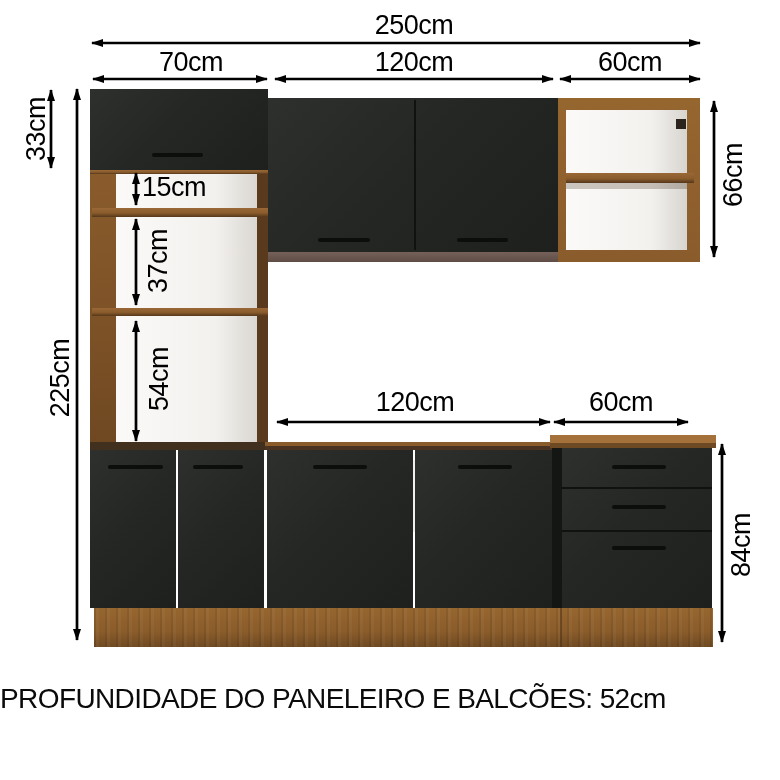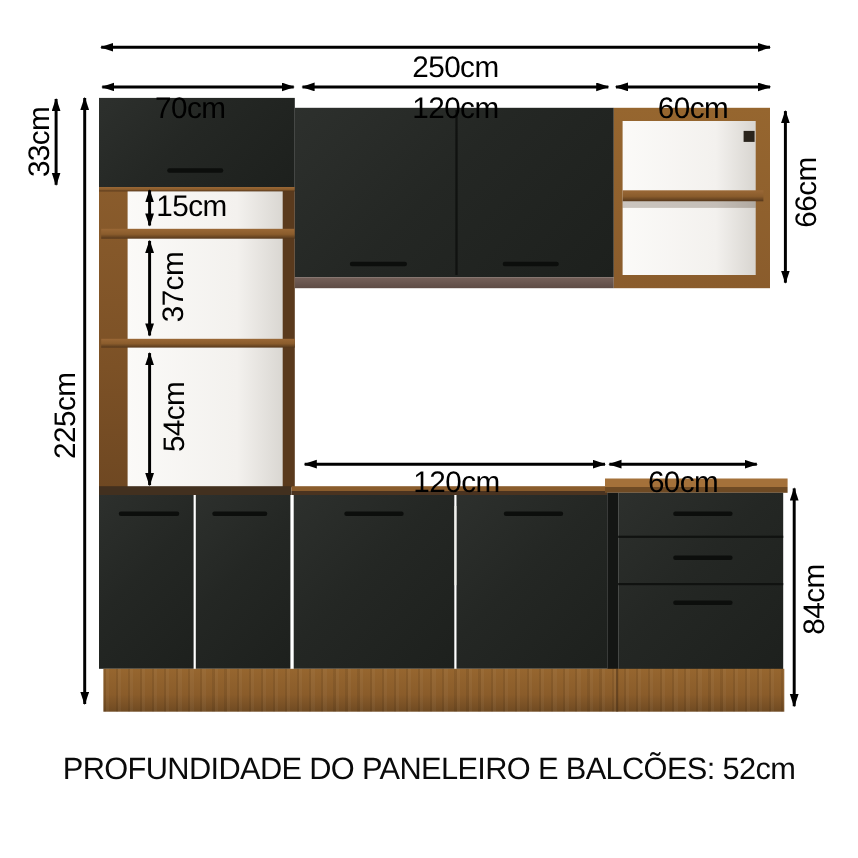--- a/index.html
+++ b/index.html
@@ -11,23 +11,23 @@
   .wood-v{background:linear-gradient(180deg,#8a5c2c 0%,#7c5126 60%,#6f4822 100%);}
   .wood-dark{background:#5a3a1d;}
   .shelf{background:linear-gradient(180deg,#9a6836 0%,#8a5c2c 55%,#55371b 100%);}
   .backpanel{background:linear-gradient(90deg,#fbfaf8 0%,#f3f1ee 70%,#d8d5d0 100%);}
   .handle{background:#0c0e0c;height:4px;border-radius:2px;}
   .plinth{background:
       repeating-linear-gradient(90deg, rgba(0,0,0,0.08) 0 2px, rgba(255,255,255,0.04) 2px 5px, rgba(0,0,0,0) 5px 11px),
       linear-gradient(180deg,#96662f 0%,#8a5c2a 60%,#6f4a22 100%);}
   
   .dim{position:absolute;color:#000;font-size:27px;white-space:nowrap;letter-spacing:-0.5px;}
-  .dim.h{transform:translateX(-50%);margin-top:36px;}
+  .dim.h{transform:translateX(-50%);}
   .dim.v{transform:translate(-50%,-50%) rotate(-90deg);}
-  .notes{position:absolute;left:0;top:682px;width:780px;text-align:center;color:#0a0a0a;
+  .notes{position:absolute;left:0;top:682px;width:780px;text-align:left;color:#0a0a0a;
          font-size:28px;line-height:33px;letter-spacing:-0.6px;}
   svg.dims{position:absolute;left:0;top:0;}
 </style>
 </head>
 <body>
 
 <div class="stage">
 
   <div class="abs door" style="left:90px;top:89px;width:178px;height:81px;"></div>
   <div class="abs handle" style="left:152px;top:153px;width:51px;"></div>
@@ -96,21 +96,21 @@
       <path d="M136,219 V305" marker-start="url(#ah)" marker-end="url(#ah)"></path>
       <path d="M136,321 V441" marker-start="url(#ah)" marker-end="url(#ah)"></path>
       <path d="M714,101 V257" marker-start="url(#ah)" marker-end="url(#ah)"></path>
       <path d="M722,444 V642" marker-start="url(#ah)" marker-end="url(#ah)"></path>
       <path d="M277,422 H550" marker-start="url(#ah)" marker-end="url(#ah)"></path>
       <path d="M554,422 H688" marker-start="url(#ah)" marker-end="url(#ah)"></path>
     </g>
   </svg>
 
   <div class="dim h" style="left:414px;top:10px;">250cm</div>
-  <div class="dim h" style="left:173px;top:47px;">70cm</div>
+  <div class="dim h" style="left:191px;top:47px;">70cm</div>
   <div class="dim h" style="left:414px;top:47px;">120cm</div>
   <div class="dim h" style="left:630px;top:47px;">60cm</div>
   <div class="dim v" style="left:36px;top:129px;">33cm</div>
   <div class="dim v" style="left:60px;top:378px;">225cm</div>
   <div class="dim" style="left:142px;top:172px;">15cm</div>
   <div class="dim v" style="left:158px;top:261px;">37cm</div>
   <div class="dim v" style="left:159px;top:379px;">54cm</div>
   <div class="dim v" style="left:733px;top:175px;">66cm</div>
   <div class="dim v" style="left:741px;top:545px;">84cm</div>
   <div class="dim h" style="left:415px;top:387px;">120cm</div>

